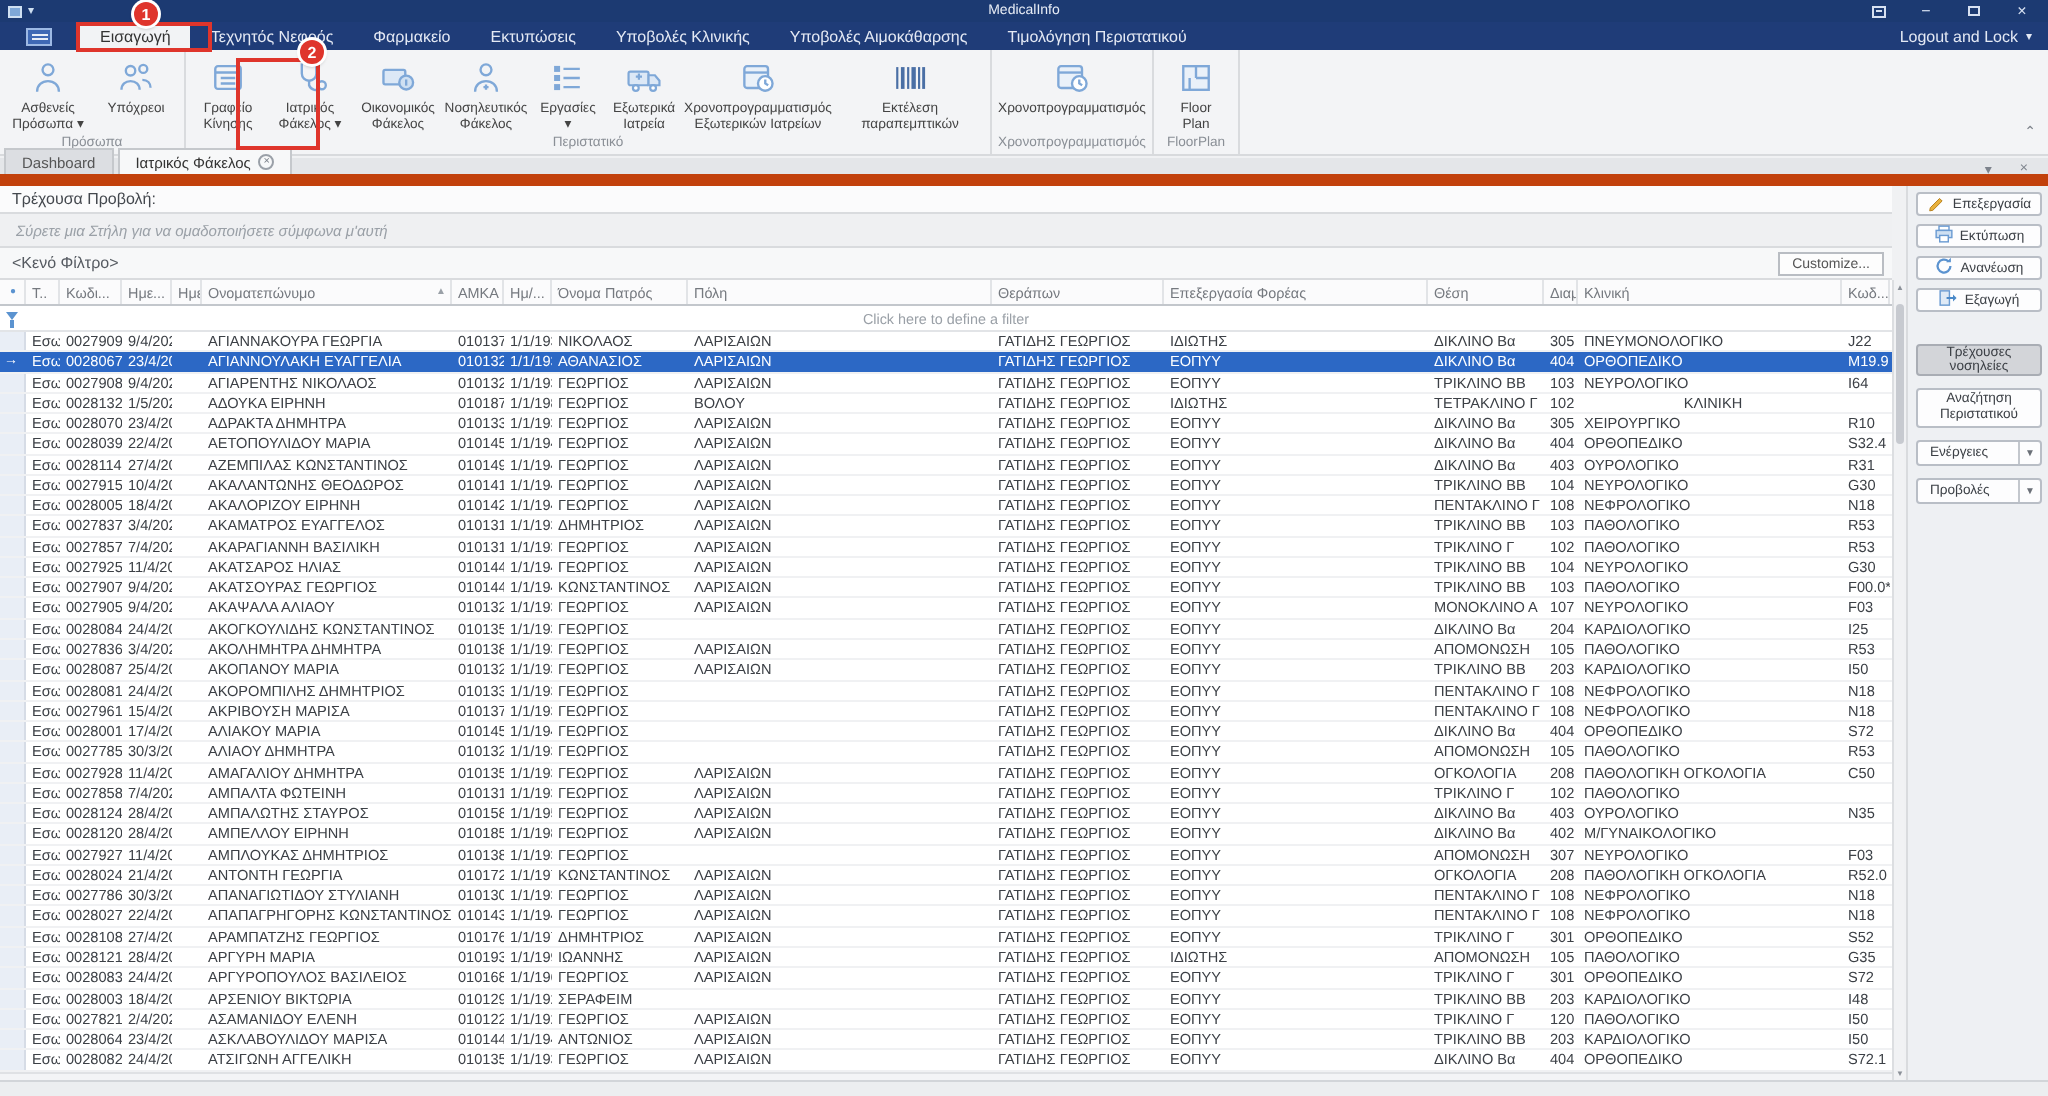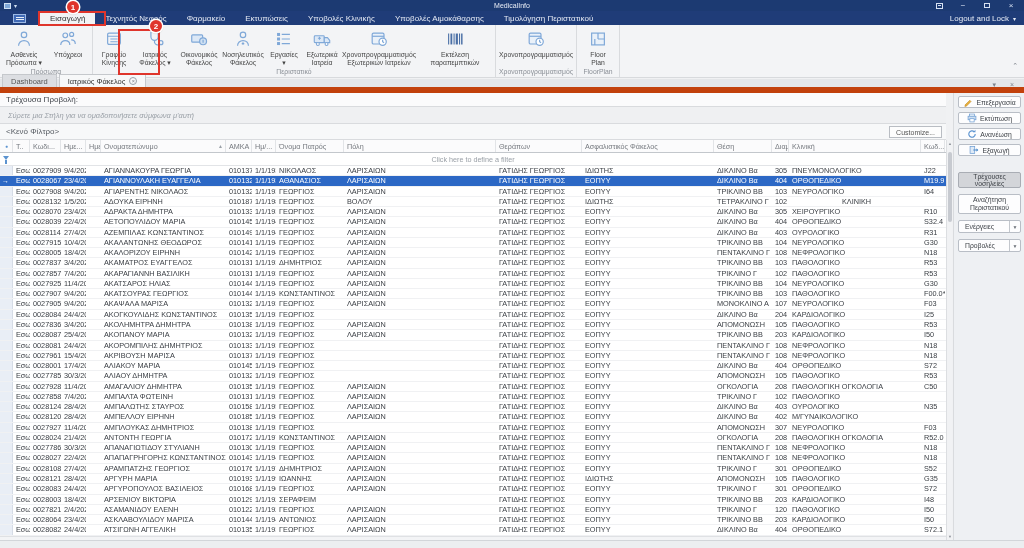--- a/index.html
+++ b/index.html
@@ -358,21 +358,21 @@
         <div class="hcell" style="width: 17px;">Τ..</div>
         <div class="hcell" style="width: 31px;">Κωδι...</div>
         <div class="hcell" style="width: 25px;">Ημε...</div>
         <div class="hcell" style="width: 15px;">Ημε...</div>
         <div class="hcell" style="width: 125px;">Ονοματεπώνυμο<span class="sort">▲</span></div>
         <div class="hcell" style="width: 26px;">ΑΜΚΑ</div>
         <div class="hcell" style="width: 24px;">Ημ/...</div>
         <div class="hcell" style="width: 68px;">Όνομα Πατρός</div>
         <div class="hcell" style="width: 152px;">Πόλη</div>
         <div class="hcell" style="width: 86px;">Θεράπων</div>
-        <div class="hcell" style="width: 132px;">Ασφαλιστικός Φάκελος</div>
+        <div class="hcell" style="width: 132px;">Επεξεργασία Φορέας</div>
         <div class="hcell" style="width: 58px;">Θέση</div>
         <div class="hcell" style="width: 17px;">Διαμ...</div>
         <div class="hcell" style="width: 132px;">Κλινική</div>
         <div class="hcell" style="width: 24px;">Κωδ...</div>
       </div>
     <div class="afrow">
       <div style="width:13px">
           <div class="funnel"></div>
         </div>
       <div class="hint">Click here to define a filter</div>
@@ -611,21 +611,21 @@
           <div class="gcell" style="width: 17px;">103</div>
           <div class="gcell" style="width: 132px;">ΠΑΘΟΛΟΓΙΚΟ</div>
           <div class="gcell" style="width: 24px;">F00.0*</div>
         </div>
         <div class="grow">
           <div class="gcell ind" style="width: 13px;"></div>
           <div class="gcell" style="width: 17px;">Εσω</div>
           <div class="gcell" style="width: 31px;">0027905</div>
           <div class="gcell" style="width: 25px;">9/4/202</div>
           <div class="gcell" style="width: 15px;"></div>
-          <div class="gcell" style="width: 125px;">ΑΚΑΨΑΛΑ ΜΑΡΙΣΑ</div>
+          <div class="gcell" style="width: 125px;">ΑΚΑΨΑΛΑ ΑΛΙΑΟΥ</div>
           <div class="gcell" style="width: 26px;">0101320</div>
           <div class="gcell" style="width: 24px;">1/1/193</div>
           <div class="gcell" style="width: 68px;">ΓΕΩΡΓΙΟΣ</div>
           <div class="gcell" style="width: 152px;">ΛΑΡΙΣΑΙΩΝ</div>
           <div class="gcell" style="width: 86px;">ΓΑΤΙΔΗΣ ΓΕΩΡΓΙΟΣ</div>
           <div class="gcell" style="width: 132px;">ΕΟΠΥΥ</div>
           <div class="gcell" style="width: 58px;">ΜΟΝΟΚΛΙΝΟ Α</div>
           <div class="gcell" style="width: 17px;">107</div>
           <div class="gcell" style="width: 132px;">ΝΕΥΡΟΛΟΓΙΚΟ</div>
           <div class="gcell" style="width: 24px;">F03</div>

